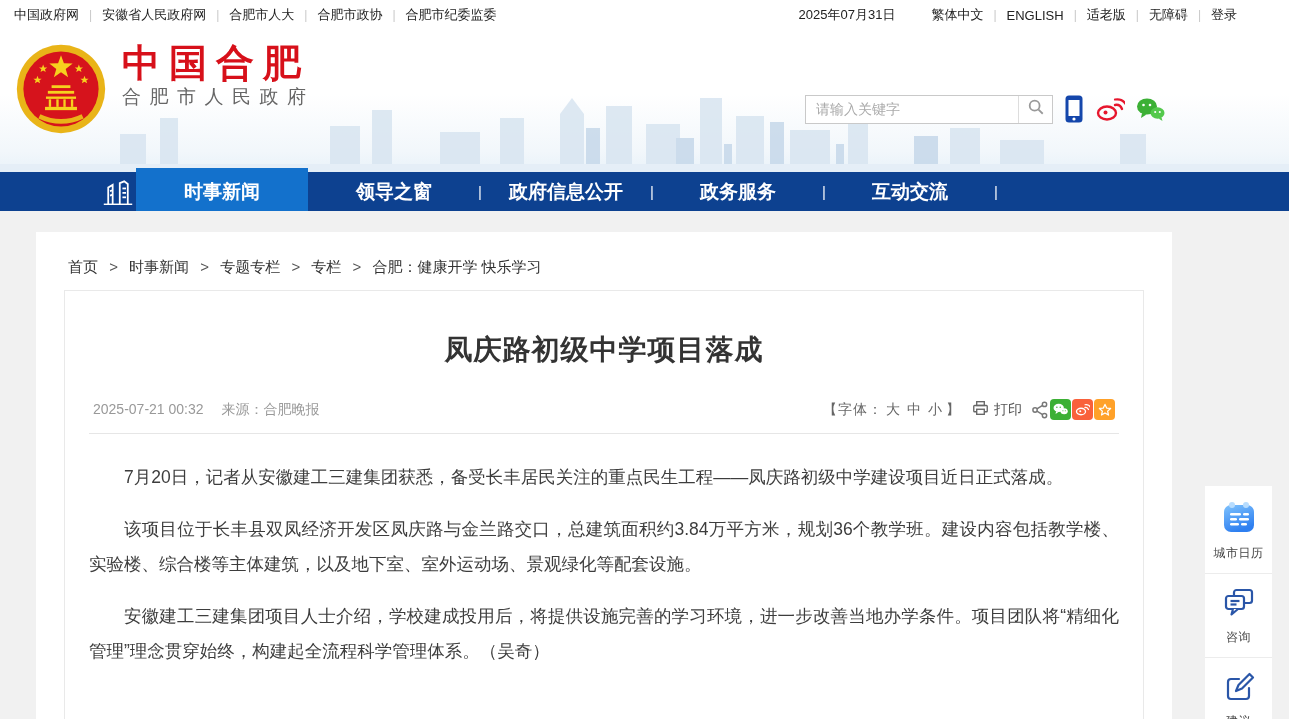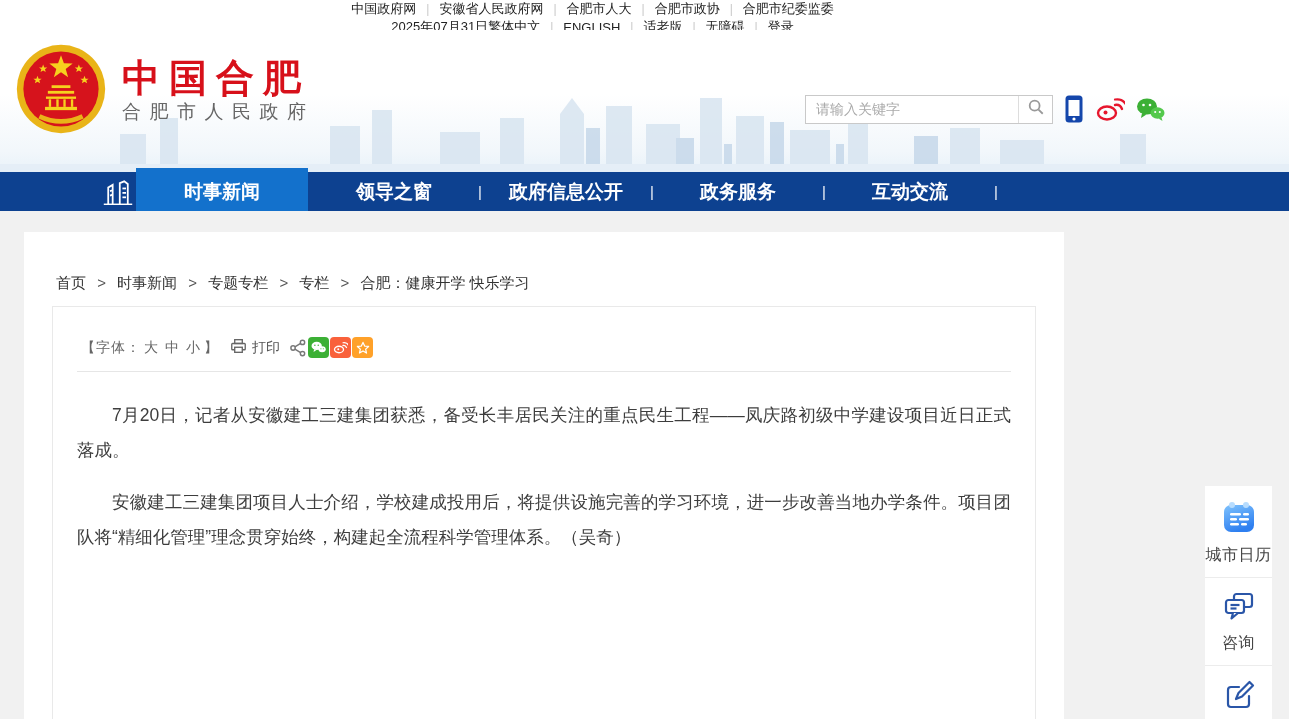--- a/index.html
+++ b/index.html
@@ -2,30 +2,30 @@
 <html style="--brand_red: #d7101a; --nav_bg: #0d4190; --nav_active_bg: #1371cc; --page_bg: #f1f1f1; --meta_text: #999999; --body_text: #3d3d3d; --sidebar_icon_blue: #2a56a8; --wechat_green: #3cb035; --weibo_red: #e6162d; --share_weibo_orange: #f9613b; --favorite_orange: #ffa129; --phone_blue: #1446ab;"><head>
 <meta charset="utf-8">
 <style>
   * { margin:0; padding:0; box-sizing:border-box; }
   html,body { width:1289px; height:719px; overflow:hidden; background:#fff;
     font-family:"Liberation Sans","DejaVu Sans",sans-serif; }
   a { text-decoration:none; color:inherit; cursor:pointer; }
 
   
   .topbar { height:30px; display:flex; justify-content:space-between; align-items:center;
-    padding:0 118px 0 14px; font-size:13px; color:#222; background:#fff;flex-direction:column; }
+    padding:0 52px 0 14px; font-size:13px; color:#222; background:#fff; }
   .topbar-left, .topbar-right { display:flex; align-items:center; }
   .tsep { color:#c9c9c9; margin:0 10px; font-size:12px; }
-  .topbar-date { color:#222; }
+  .topbar-date { color:#222; margin-right:36px; }
 
   
   .banner { height:142px; position:relative;
     background:linear-gradient(180deg,#ffffff 45%,#f2f7fb 85%,#e9f2f9 100%); }
   .skyline { position:absolute; bottom:0; left:0; width:100%; height:84px; opacity:.85; }
-  .logo { position:absolute; left:14px; top:12px; display:flex; align-items:center; gap:14px; }
+  .logo { position:absolute; left:14px; top:12px; display:flex; gap:14px; }
   .logo-text .site-name { color:var(--brand_red,#d7101a); font-size:38px; font-weight:bold;
     letter-spacing:9px; line-height:42px; }
   .logo-text .site-url { color:#a6a6a6; font-size:19px; letter-spacing:1.5px; line-height:24px; }
   .logo-text .site-org { color:#666; font-size:19px; letter-spacing:8.5px; line-height:26px;font-family:Liberation Serif, serif; }
   .header-right { position:absolute; right:124px; top:64px; display:flex; align-items:center; gap:11px;margin-left:19px; }
   .searchbox { width:248px; height:29px; border:1px solid #c9c9c9; background:#fff;
     display:flex; align-items:center; }
   .searchbox input { flex:1; border:0; outline:none; padding:0 10px; font-size:14px; color:#333;
     font-family:inherit; background:transparent; }
   .searchbox input::placeholder { color:#aaa; }
@@ -40,21 +40,21 @@
     cursor:pointer; }
   .nav-item { width:172px; height:22px; line-height:39px; text-align:center; color:#fff;
     font-size:19px; font-weight:bold; cursor:pointer; }
   .nav-item.active { background:var(--nav_active_bg,#1371cc); height:43px; margin-top:-4px;
     line-height:47px; }
   .nsep { color:rgba(255,255,255,.95); height:39px; line-height:39px; font-size:15px;
     width:0; display:flex; align-items:center; justify-content:center; }
 
   
   .main { background:var(--page_bg,#f1f1f1); height:508px; padding-top:21px; position:relative; }
-  .card { width:1040px; margin-left:24px; background:#fff; height:487px; padding-top:42px;
+  .card { width:1136px; margin-left:36px; background:#fff; height:487px; padding-top:26px;
     overflow:hidden; }
   .breadcrumb { margin-left:32px; font-size:15px; color:#333; }
   .bsep { color:#555; margin:0 7px; }
   .article-box { margin:13px 28px 0; border:1px solid #e9e9e9; min-height:600px; padding:0 24px; }
   .article-title { text-align:center; margin-top:40px; font-size:28px; color:#333;
     font-weight:600; letter-spacing:1px; }
   .meta-row { margin-top:30px; display:flex; justify-content:space-between; align-items:center;
     font-size:14px; color:var(--meta_text,#999); padding:0 4px; }
   .meta-left { display:flex; gap:18px; }
   .meta-right { display:flex; align-items:center; gap:1px; color:#666; }
@@ -69,21 +69,21 @@
   .share-fav    { background:var(--favorite_orange,#ffa129); }
   .meta-divider { border-bottom:1px solid #e6e6e6; margin-top:13px; }
   .article-body { margin-top:26px; }
   .article-body p { font-size:17.5px; color:var(--body_text,#3d3d3d); line-height:35px;
     text-indent:2em; text-align:justify; margin-bottom:17px; }
 
   
   .side-float { position:absolute; top:275px; right:17px; width:67px; background:#fff; }
   .side-item { text-align:center; padding:13px 0 11px; cursor:pointer; }
   .side-item + .side-item { border-top:1px solid #ececec; }
-  .side-item .slabel { display:block; font-size:16px; color:#444; margin-top:6px;
+  .side-item .slabel { display:block; font-size:12px; color:#444; margin-top:6px;
     letter-spacing:.5px; }
 </style>
 </head>
 <body>
 
 <div class="topbar">
   <div class="topbar-left">
     <a>中国政府网</a>
     <span class="tsep">|</span>
     <a>安徽省人民政府网</a>
@@ -243,22 +243,27 @@
       <a>时事新闻</a>
       <span class="bsep">&gt;</span>
       <a>专题专栏</a>
       <span class="bsep">&gt;</span>
       <a>专栏</a>
       <span class="bsep">&gt;</span>
       <span>合肥：健康开学 快乐学习</span>
     </div>
 
     <div class="article-box">
+      <h1 class="article-title">凤庆路初级中学项目落成</h1>
 
       <div class="meta-row">
+        <div class="meta-left">
+          <span>2025-07-21 00:32</span>
+          <span>来源：合肥晚报</span>
+        </div>
         <div class="meta-right">
           <span class="fontsize">
             <span>【字体：</span><span class="fsz">大</span><span class="fsz">中</span><span class="fsz">小</span><span>】</span>
           </span>
           <span class="print">
             <span>
               <svg width="17" height="16" viewBox="0 0 20 19" fill="none" stroke="#666" stroke-width="1.6">
                 <rect x="2" y="6.5" width="16" height="7.5" rx="1"></rect>
                 <rect x="5.5" y="2" width="9" height="4.5"></rect>
                 <rect x="5.5" y="11" width="9" height="6" fill="#fff"></rect>
@@ -298,20 +303,21 @@
             <svg width="14" height="14" viewBox="0 0 20 20" fill="none" stroke="#fff" stroke-width="1.8" stroke-linejoin="round">
               <polygon points="10,2 12.4,7.2 18,7.8 13.8,11.6 15,17.2 10,14.3 5,17.2 6.2,11.6 2,7.8 7.6,7.2"></polygon>
             </svg>
           </span>
         </div>
       </div>
       <div class="meta-divider"></div>
 
       <div class="article-body">
         <p>7月20日，记者从安徽建工三建集团获悉，备受长丰居民关注的重点民生工程——凤庆路初级中学建设项目近日正式落成。</p>
+        <p>该项目位于长丰县双凤经济开发区凤庆路与金兰路交口，总建筑面积约3.84万平方米，规划36个教学班。建设内容包括教学楼、实验楼、综合楼等主体建筑，以及地下室、室外运动场、景观绿化等配套设施。</p>
         <p>安徽建工三建集团项目人士介绍，学校建成投用后，将提供设施完善的学习环境，进一步改善当地办学条件。项目团队将“精细化管理”理念贯穿始终，构建起全流程科学管理体系。（吴奇）</p>
       </div>
     </div>
   </div>
 
   <div class="side-float">
     <div class="side-item">
       <span>
         <svg width="36" height="36" viewBox="0 0 36 36">
           <defs>

